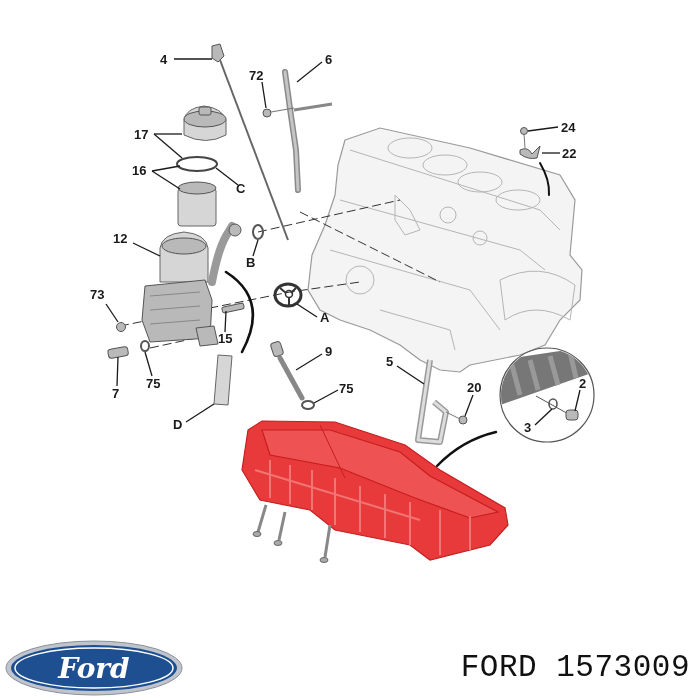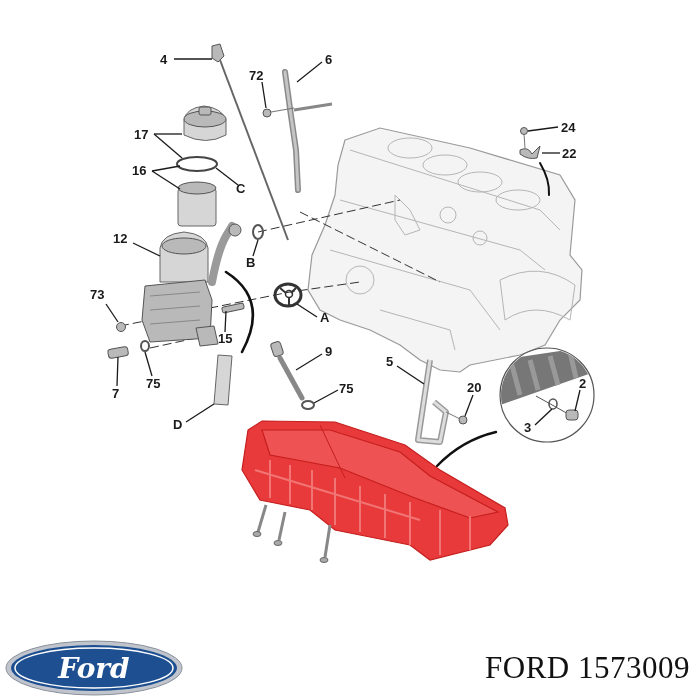--- a/index.html
+++ b/index.html
@@ -9,21 +9,21 @@
   .leader { stroke: #1a1a1a; stroke-width: 1.3; fill: none; }
   .dash { stroke: #333; stroke-width: 1; stroke-dasharray: 9 4; fill: none; }
   .part { fill: #b9b9b9; stroke: #555; stroke-width: 1; }
   .part-light { fill: #d6d6d6; stroke: #666; stroke-width: 1; }
   .block { fill: #f4f4f4; stroke: #9a9a9a; stroke-width: 1.2; }
   .block-detail { fill: none; stroke: #b5b5b5; stroke-width: 1; }
   .pan { fill: #e83a3a; stroke: #c61e1e; stroke-width: 1.2; }
   .pan-rib { stroke: #f27575; stroke-width: 2; fill: none; }
   .arc { stroke: #111; stroke-width: 2.6; fill: none; stroke-linecap: round; }
   #footer-logo { position: absolute; left: 4px; top: 640px; width: 180px; height: 56px; }
-  #part-title { position: absolute; right: 10px; top: 650px; font-family: Liberation Serif, serif; font-size: 31px; color: #111; letter-spacing: 0.5px; }
+  #part-title { position: absolute; right: 10px; top: 650px; font-family: Liberation Mono, monospace; font-size: 31px; color: #111; letter-spacing: 0.5px; }
 </style>
 </head>
 <body>
 
 <svg id="diagram" viewBox="0 0 700 700" xmlns="http://www.w3.org/2000/svg">
 
   <g>
     <path class="block" d="M345,140 L380,128 L470,148 L560,175 L575,200 L570,255 L582,270 L580,300 L560,320 L545,345 L520,355 L470,365 L460,372 L440,370 L420,360 L400,345 L370,330 L340,320 L320,310 L308,290 L312,255 L325,225 L335,195 L338,165 Z"></path>
 
     <ellipse class="block-detail" cx="410" cy="148" rx="22" ry="10" fill="#fafafa"></ellipse>

